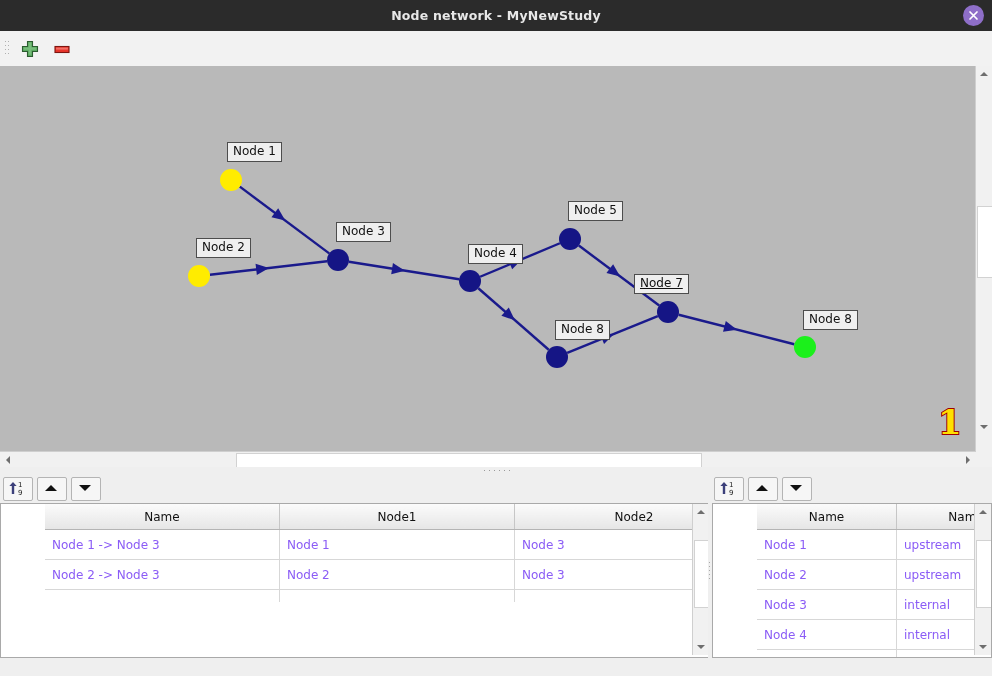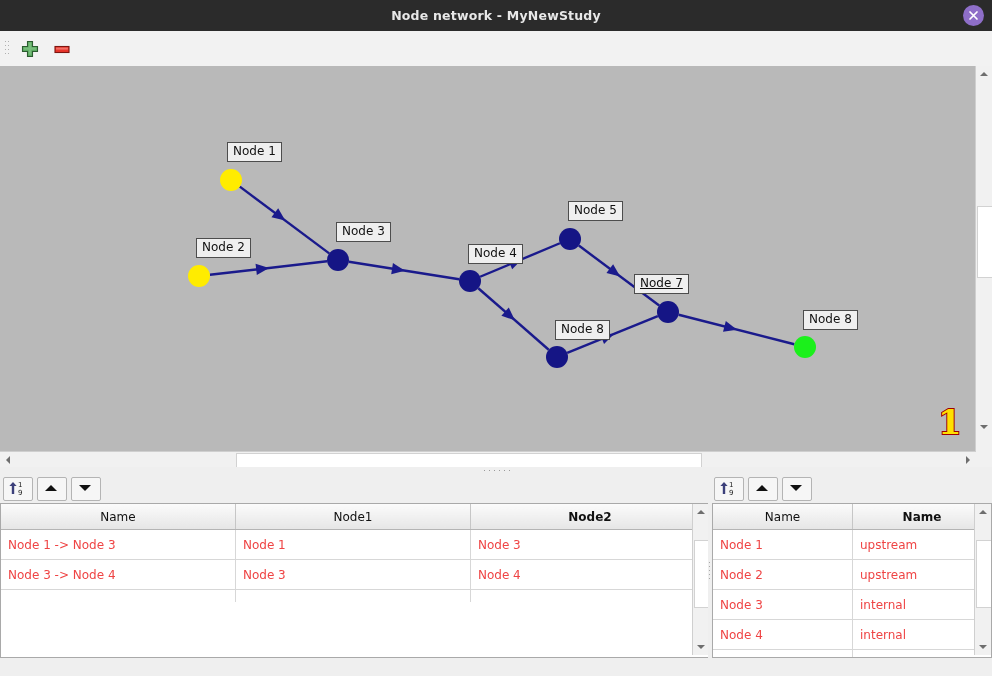--- a/index.html
+++ b/index.html
@@ -90,30 +90,30 @@
   }
   .pane-divider i{position:absolute;left:1px;width:1px;height:1px;background:#a8a8a8;}
 
   .minitb{position:absolute;left:0;top:0;height:28px;}
   .mbtn{
     position:absolute;top:3px;width:28px;height:22px;background:#f6f6f6;
     border:1px solid #b4b4b4;border-radius:2px;cursor:pointer;
   }
 
   .tablebox{position:absolute;left:0;background:#fff;border:1px solid #a9a9a9;overflow:hidden;}
-  table{border-collapse:collapse;table-layout:fixed;width:100%;}
+  table{border-collapse:collapse;table-layout:fixed;width:100%;margin-left:44px;}
   thead th{
     height:23px;background:linear-gradient(#fbfbfb,#e6e6e6);
     border-right:1px solid #c6c6c6;border-bottom:1px solid #b4b4b4;
     font-weight:normal;font-size:12px;color:#111;text-align:center;
   }
-  thead th:last-child{border-right:none;font-weight:bold;}
+  thead th:last-child{border-right:none;}
   tbody td{
     height:29px;border-right:1px solid #d7d7d7;border-bottom:1px solid #d7d7d7;
-    padding:0 0 0 7px;font-size:12px;color:#ef4444;white-space:nowrap;overflow:hidden;
+    padding:0 0 0 7px;font-size:12px;color:#8b5cf6;white-space:nowrap;overflow:hidden;
   }
   tbody td:last-child{border-right:none;}
   tbody tr.filler td{height:12px;border-bottom:none;}
 
   .tbl-vsb{
     position:absolute;top:0;width:16px;background:#f1f1f1;border-left:1px solid #cfcfcf;
   }
 </style>
 </head>
 <body>
@@ -259,23 +259,23 @@
               <th style="width: 233px;">Node2</th>
             </tr>
           </thead>
         <tbody id="reaches-body">
             <tr>
               <td style="width: 229px;">Node 1 -&gt; Node 3</td>
               <td style="width: 229px;">Node 1</td>
               <td style="width: 233px;">Node 3</td>
             </tr>
             <tr>
-              <td style="width: 229px;">Node 3 -&gt; Node 4</td>
-              <td style="width: 229px;">Node 3</td>
-              <td style="width: 233px;">Node 4</td>
+              <td style="width: 229px;">Node 2 -&gt; Node 3</td>
+              <td style="width: 229px;">Node 2</td>
+              <td style="width: 233px;">Node 3</td>
             </tr>
             <tr class="filler">
               <td></td>
               <td></td>
               <td></td>
             </tr>
           </tbody>
       </table>
       <div class="tbl-vsb" style="right:0;top:0;height:151px;">
         <div class="sb-arrow" style="left:0;top:0;">

